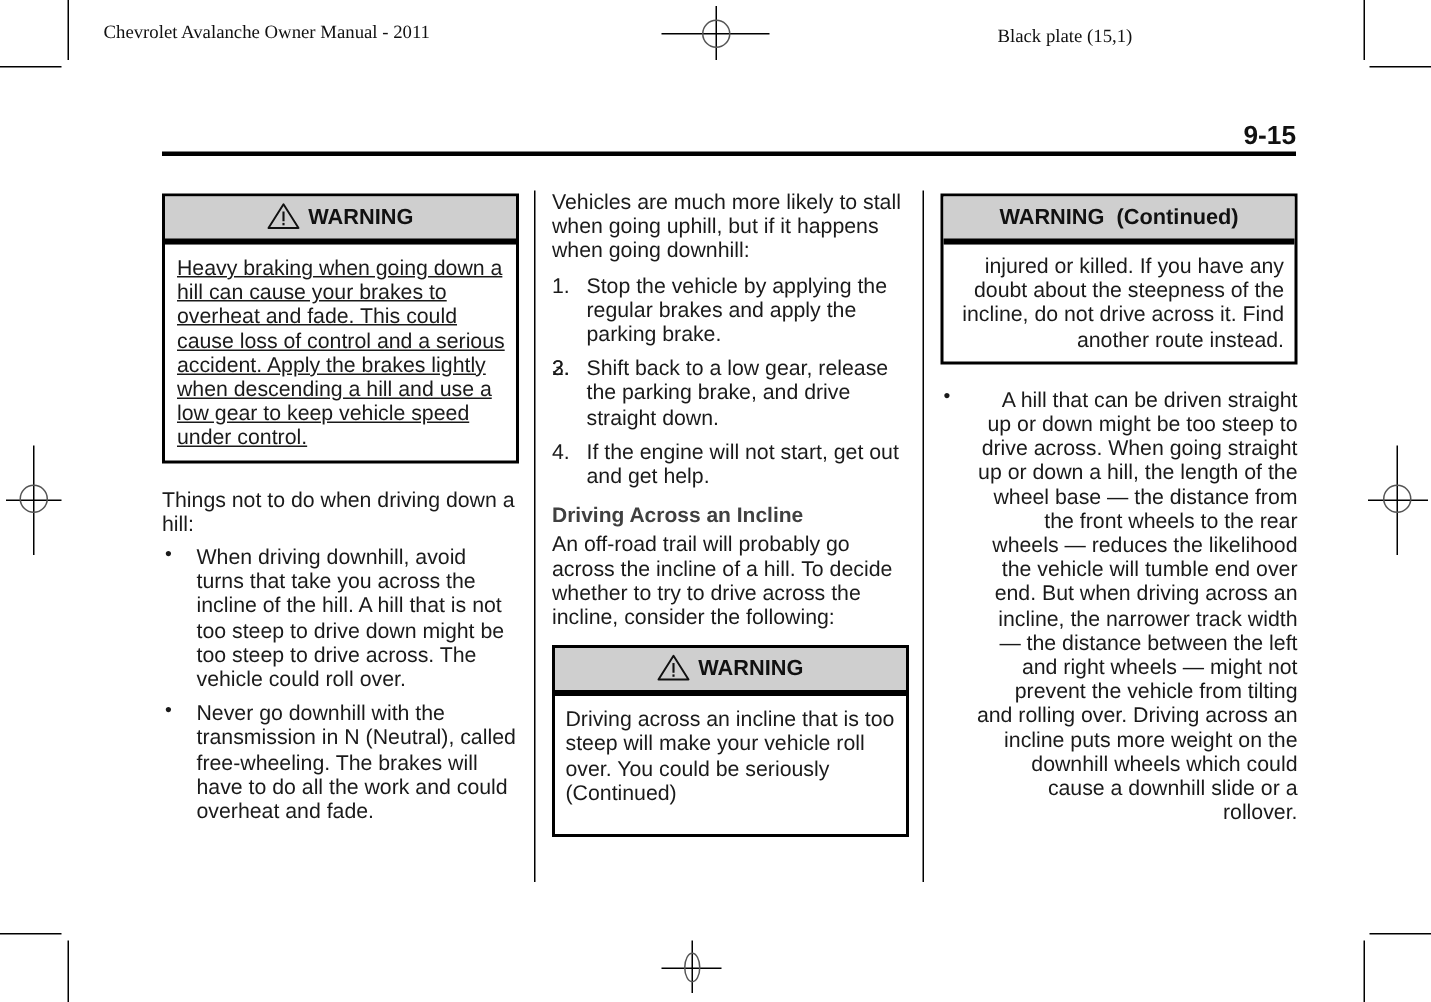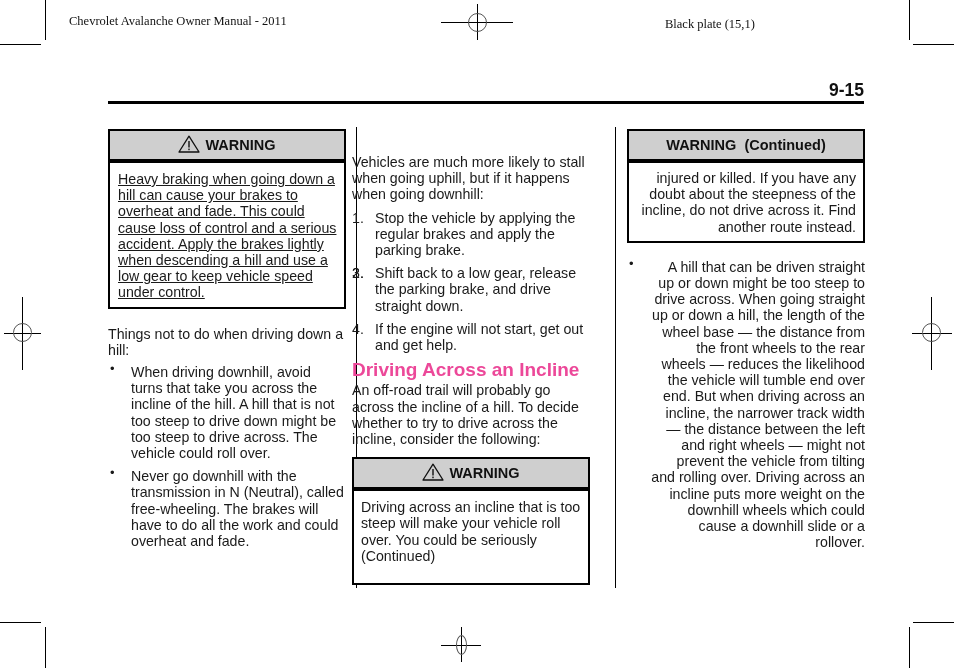--- a/index.html
+++ b/index.html
@@ -15,38 +15,38 @@
   .slug-left { position: absolute; left: 69px; top: 14px; font-family: "Liberation Serif", serif; font-size: 12.5px; color: #111; }
   .slug-right { position: absolute; left: 665px; top: 17px; font-family: "Liberation Serif", serif; font-size: 12.5px; color: #111; }
 
   .running-head { position: absolute; left: 108px; top: 80px; width: 756px; height: 20px; }
   .rh-title { position: absolute; right: 70px; top: 0; font-weight: bold; font-size: 17.5px; color: #111; }
   .rh-page { position: absolute; right: 0; top: 0; font-weight: bold; font-size: 17.5px; color: #111; }
   .rh-rule { position: absolute; left: 108px; top: 101px; width: 756px; height: 3px; background: #000; }
 
   .col { position: absolute; top: 126px; font-size: 14.2px; line-height: 16.2px; }
   .col1 { left: 108px; width: 238px; }
-  .col2 { left: 352px; width: 238px; margin-top: 27px; }
+  .col2 { left: 368px; width: 238px; }
   .col3 { left: 627px; width: 238px; }
 
   .divider { position: absolute; width: 1px; background: #000; top: 127px; height: 461px; }
 
   .warn { border: 2px solid #000; background: #fff; }
   .warn-head { background: #cfcfcf; border-bottom: 4px solid #000000; height: 32px; display: flex; align-items: center; justify-content: center; font-weight: bold; font-size: 14.5px; color: #111; }
   .warn-head .tri { display: inline-block; width: 22px; height: 18px; margin-right: 5px; position: relative; top: -1px; }
   .warn-body { padding: 6px 7px 6px 7px; }
   .cont { text-align: left; padding-right: 0; }
 
   p.para { margin-top: 0; }
   .list { list-style: none; }
   .list li { position: relative; padding-left: 23px; margin-top: 7px; }
   .list li .mk { position: absolute; left: 0; top: 0; }
   .blist li { padding-left: 23px; }
   .blist li .mk { left: 2px; top: -3px; font-size: 13px; }
-  h3.sub { font-size: 19px; font-weight: bold; margin-top: 9px; margin-bottom: 4px; color: #ec4899; }
+  h3.sub { font-size: 14px; font-weight: bold; margin-top: 9px; margin-bottom: 4px; color: #404040; }
 </style>
 </head>
 <body>
 
 <div class="crop" style="left:45px;top:0;width:1px;height:40px;"></div>
 <div class="crop" style="left:0;top:44px;width:41px;height:1px;"></div>
 <div class="crop" style="left:909px;top:0;width:1px;height:40px;"></div>
 <div class="crop" style="left:913px;top:44px;width:41px;height:1px;"></div>
 <div class="crop" style="left:0;top:622px;width:41px;height:1px;"></div>
 <div class="crop" style="left:45px;top:627px;width:1px;height:41px;"></div>

